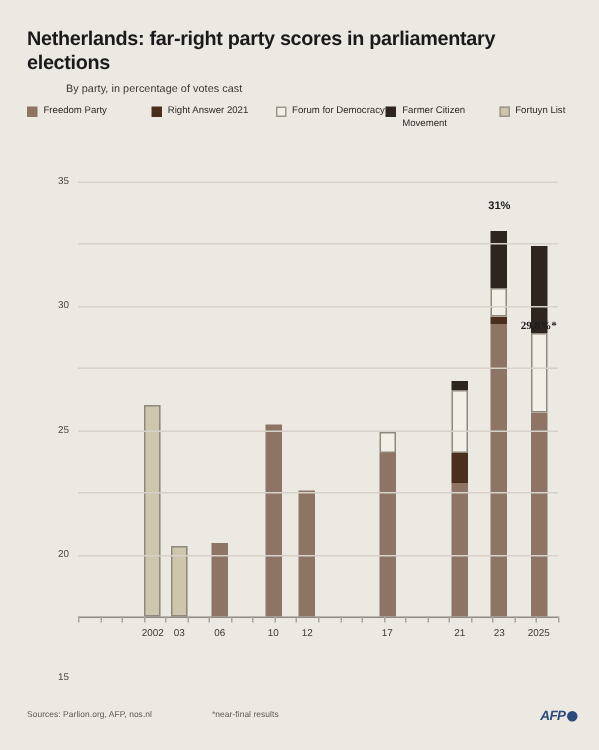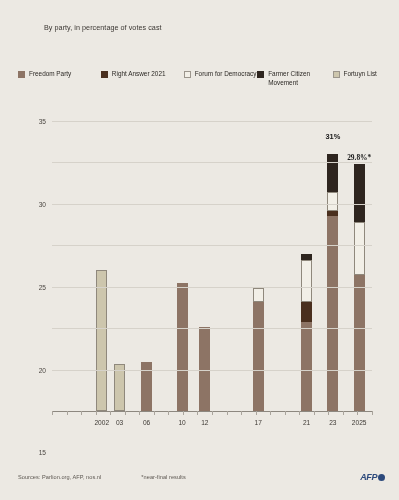--- a/index.html
+++ b/index.html
@@ -197,20 +197,21 @@
     background: #2d4a7c;
     margin-left: 1px;
   }
 </style>
 </head>
 <body>
 
 <div id="infographic">
 
   <div class="header">
+    <div class="title">Netherlands: far-right party scores in parliamentary elections</div>
     <div class="subtitle">By party, in percentage of votes cast</div>
   </div>
 
   <div class="legend" id="legend">
       <div class="legend-item i0">
         <span class="swatch" style="background: rgb(141, 116, 101);"></span>
         <span class="legend-label">Freedom Party</span>
       </div>
       <div class="legend-item i1">
         <span class="swatch" style="background: rgb(74, 47, 30);"></span>
@@ -274,21 +275,21 @@
         <div class="bar-group" style="left: 275.389px; width: 11px; height: 290px;">
           <div class="bar" style="height: 267px;">
             <div class="seg" style="background: rgb(141, 116, 101); height: 194.714px; bottom: 0px;"></div>
             <div class="seg" style="background: rgb(74, 47, 30); height: 5.8px; bottom: 194.714px;"></div>
             <div class="seg" style="background: rgb(242, 239, 231); height: 18.2286px; bottom: 200.514px; border: 1px solid rgb(143, 136, 124);"></div>
             <div class="seg" style="background: rgb(46, 37, 31); height: 38.1143px; bottom: 218.743px;"></div>
             <div class="value-label">31%</div>
           </div>
         </div>
         <div class="bar-group" style="left: 301.7px; width: 11px; height: 290px;">
-          <div class="bar" style="height: 246px; font-family: Liberation Serif, serif;">
+          <div class="bar" style="height: 187px; font-family: Liberation Serif, serif;">
             <div class="seg" style="background: rgb(141, 116, 101); height: 135.886px; bottom: 0px;"></div>
             <div class="seg" style="background: rgb(242, 239, 231); height: 53.0286px; bottom: 135.886px; border: 1px solid rgb(143, 136, 124);"></div>
             <div class="seg" style="background: rgb(46, 37, 31); height: 58px; bottom: 188.914px;"></div>
             <div class="value-label">29.8%*</div>
           </div>
         </div>
       </div>
   <div class="gridline zero" style="top: 290px;"></div>
       <div class="gridline" style="top: 248.571px;"></div>
       <div class="gridline" style="top: 207.143px;"></div>

